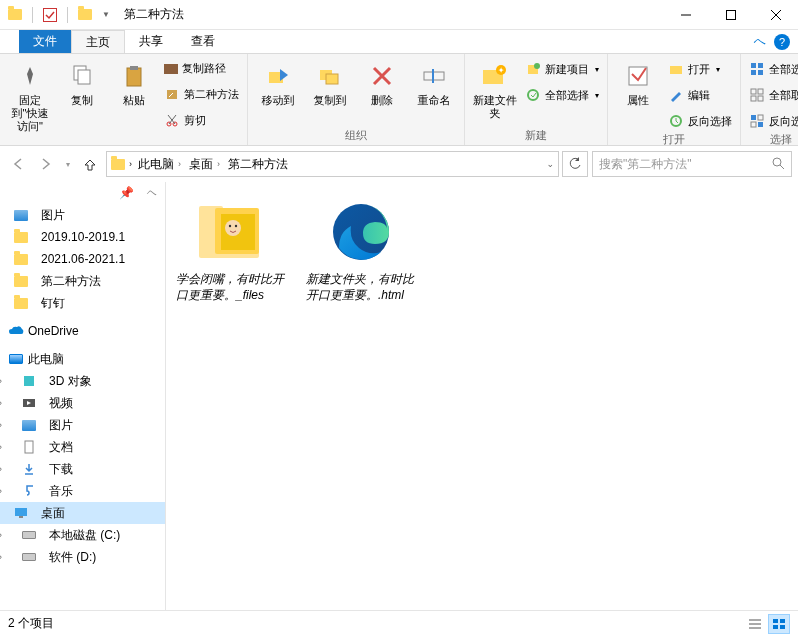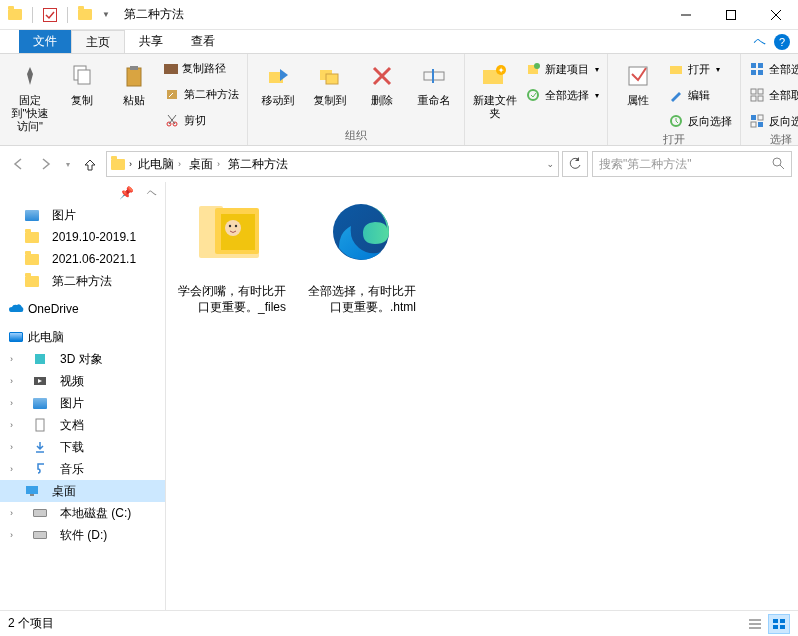--- a/index.html
+++ b/index.html
@@ -44,25 +44,25 @@
 .searchbox .sicon { margin-left: auto; }
 
 
 .body { display: flex; height: 428px; }
 .sidebar { width: 166px; border-right: 1px solid #e5e5e5; overflow-y: auto; padding: 4px 0; }
 .side-item { display: flex; align-items: center; gap: 4px; padding: 2px 4px 2px 20px; font-size: 12px; height: 22px; white-space: nowrap; overflow: hidden; }
 .side-item.selected { background: #cce8ff; }
 .side-item .chev { width: 10px; font-size: 9px; color: #666; margin-left: -14px; }
 .side-item .icn { width: 16px; height: 16px; display: flex; align-items: center; justify-content: center; flex-shrink: 0; }
 .side-item.lvl0 { padding-left: 8px; margin-top: 6px; }
-.side-item.lvl1 { padding-left: 24px; gap: 12px; }
+.side-item.lvl1 { padding-left: 13px; gap: 12px; }
 .side-top { display: flex; justify-content: flex-end; padding: 0 8px 4px; gap: 12px; }
 
 .content { flex: 1; padding: 10px; display: flex; align-items: flex-start; gap: 20px; }
-.file-item { width: 110px; display: flex; flex-direction: column; align-items: center; text-align: right; font-size: 12px; gap: 12px; }
+.file-item { width: 110px; display: flex; flex-direction: column; align-items: center; text-align: left; font-size: 12px; gap: 0; font-style: italic; }
 .file-item .thumb { width: 80px; height: 80px; display: flex; align-items: center; justify-content: center; }
 .file-item .name { line-height: 1.3; word-break: break-all; }
 
 
 .statusbar { position: absolute; bottom: 0; left: 0; right: 0; height: 26px; border-top: 1px solid #e5e5e5; display: flex; align-items: center; padding: 8px 8px; font-size: 12px; background: #fff; }
 .statusbar .views { margin-left: auto; display: flex; gap: 2px; }
 .statusbar .views div { width: 22px; height: 20px; display: flex; align-items: center; justify-content: center; border: 1px solid transparent; }
 .statusbar .views div.active { background: #cce8ff; border-color: #99d1ff; }
 
 
@@ -251,20 +251,21 @@
               <svg width="14" height="14">
                 <circle cx="7" cy="7" r="5" fill="none" stroke="#5cb85c" stroke-width="2"></circle>
                 <path d="M5 7 L7 9 L10 5" stroke="#5cb85c" fill="none"></path>
               </svg>
             </span>
             <span>全部选择</span>
             <span style="font-size:8px;margin-left:2px;">▾</span>
           </div>
       </div>
     </div>
+    <div class="group-label">新建</div>
   </div>
 
   <div class="group">
     <div class="group-body">
       <div class="big-btn">
         <span class="icn">
             <svg width="24" height="24">
               <rect x="3" y="3" width="18" height="18" fill="#fff" stroke="#888"></rect>
               <path d="M6 10 L12 16 L20 4" stroke="#d9534f" fill="none" stroke-width="2"></path>
             </svg>
@@ -419,20 +420,26 @@
         <span class="icn">
           <div class="folder-ic"></div>
         </span>
         <span>2021.06-2021.1</span>
       </div>
     <div class="side-item lvl1">
         <span class="icn">
           <div class="folder-ic"></div>
         </span>
         <span>第二种方法</span>
+      </div>
+    <div class="side-item lvl1">
+        <span class="icn">
+          <div class="folder-ic"></div>
+        </span>
+        <span>钉钉</span>
       </div>
 
     <div class="side-item lvl0">
         <span class="chev">›</span>
         <span class="icn">
           <svg width="16" height="12">
             <path d="M3 9 Q1 9 1 6 Q1 4 4 4 Q5 1 9 2 Q12 0 14 4 Q16 5 15 8 Q15 9 13 9 Z" fill="#0a84d6"></path>
           </svg>
         </span>
         <span>OneDrive</span>
@@ -555,21 +562,21 @@
             <linearGradient id="eg3" x1="0" y1="0" x2="1" y2="0">
                 <stop offset="0" stop-color="#35c1b1"></stop>
                 <stop offset="1" stop-color="#54daa1"></stop>
               </linearGradient>
           </defs>
           <circle cx="32" cy="32" r="28" fill="url(#eg1)"></circle>
           <path d="M32 4 A28 28 0 0 1 60 32 Q60 44 46 44 Q34 44 34 33 Q34 23 46 22 Q58 22 58 30 A26 26 0 0 0 32 4 Z" fill="url(#eg3)"></path>
           <path d="M10 48 A28 28 0 0 0 52 52 Q40 56 30 48 Q20 40 22 26 Q10 32 10 48 Z" fill="url(#eg2)"></path>
         </svg>
       </div>
-      <div class="name">全部选择，有时比开口更重要。.html</div>
+      <div class="name">新建文件夹，有时比开口更重要。.html</div>
     </div>
   </div>
 </div>
 
 <div class="statusbar">
   <span>2 个项目</span>
   <div class="views">
     <div>
         <svg width="14" height="12">
           <line x1="1" y1="2" x2="13" y2="2" stroke="#555"></line>

